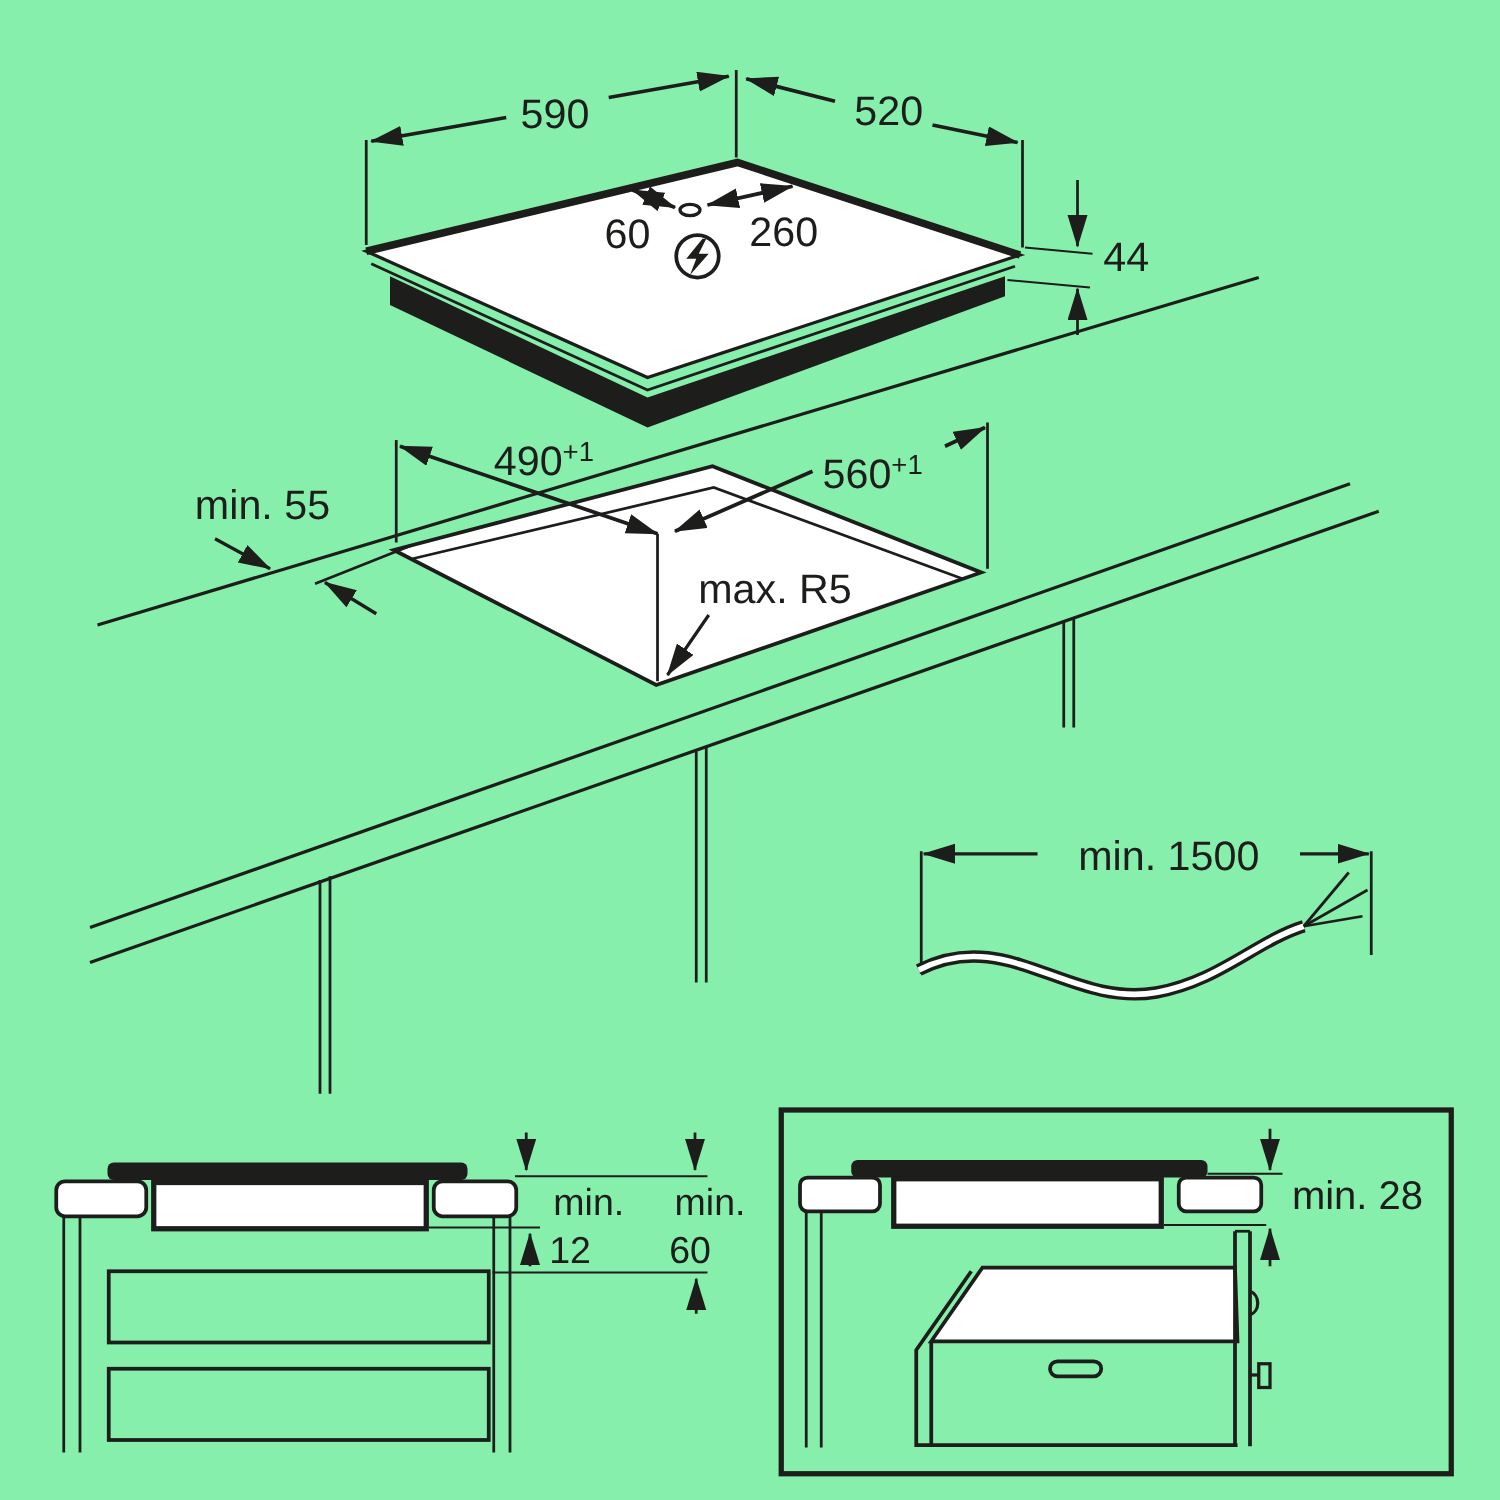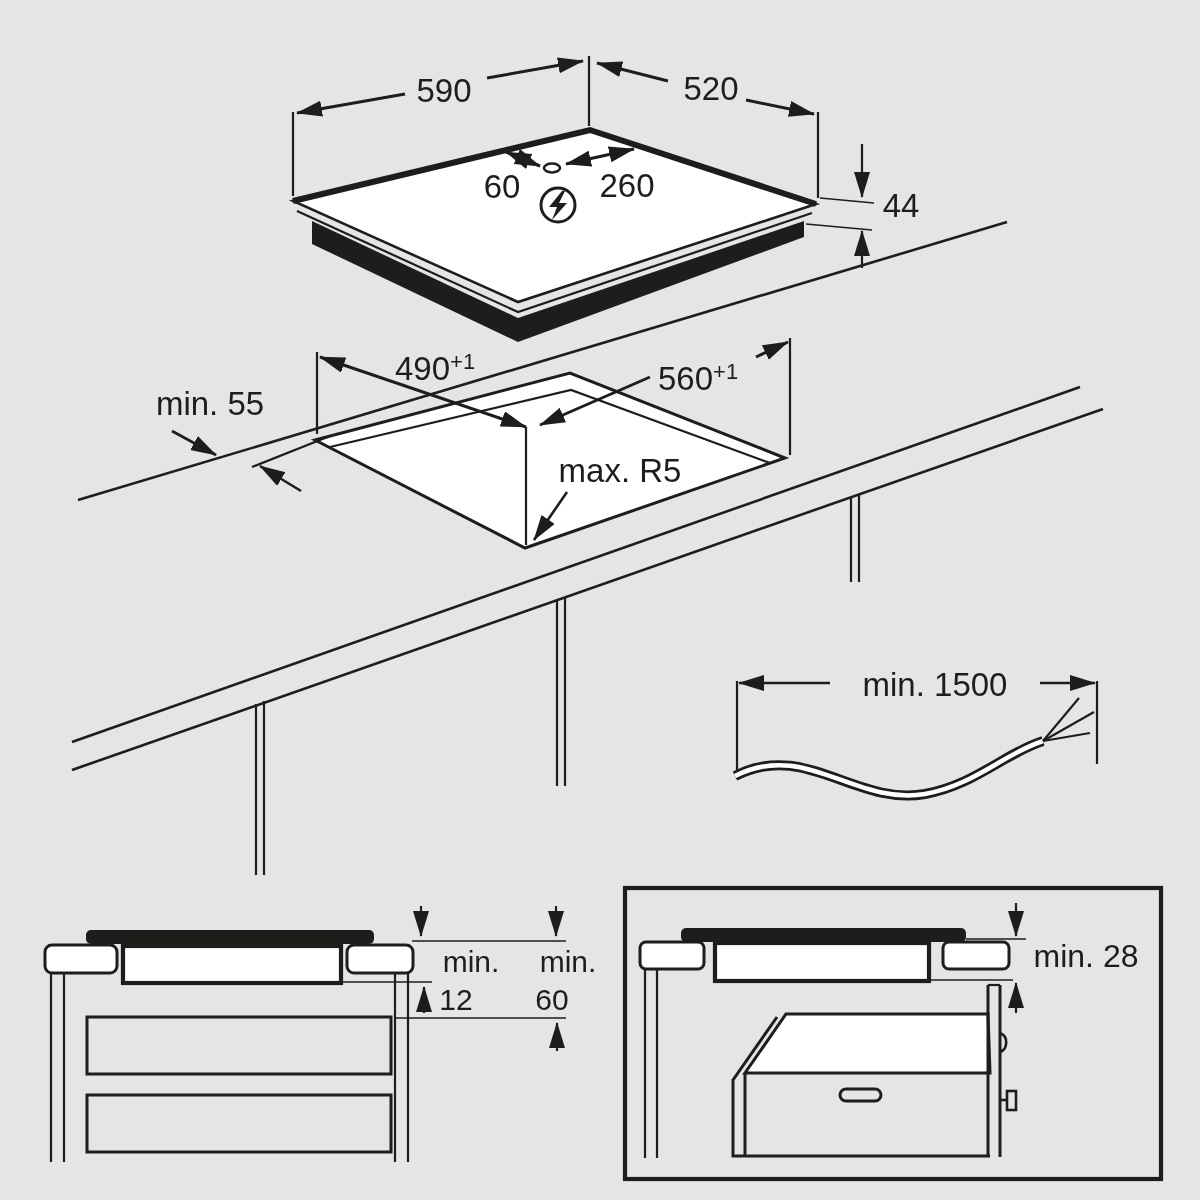--- a/index.html
+++ b/index.html
@@ -1,16 +1,16 @@
 <!DOCTYPE html>
 <html><head>
 <meta charset="utf-8">
 <style>
   html,body{margin:0;padding:0;background:#ffffff;}
-  .stage{width:1200px;height:1200px;position:relative;background:#e5e5e5;overflow:hidden;}
+  .stage{width:1200px;height:1200px;position:relative;background:#86efac;overflow:hidden;}
   svg{display:block;}
   svg text{
     font-family:"Liberation Sans","DejaVu Sans",sans-serif;
     fill:#1d1d1b;
   }
   .dim{font-size:33px;}
   .dim-sm{font-size:30px;}
   .dim-md{font-size:32px;}
   .sup{font-size:22px;}
   .ln{stroke:#1d1d1b;fill:none;}

